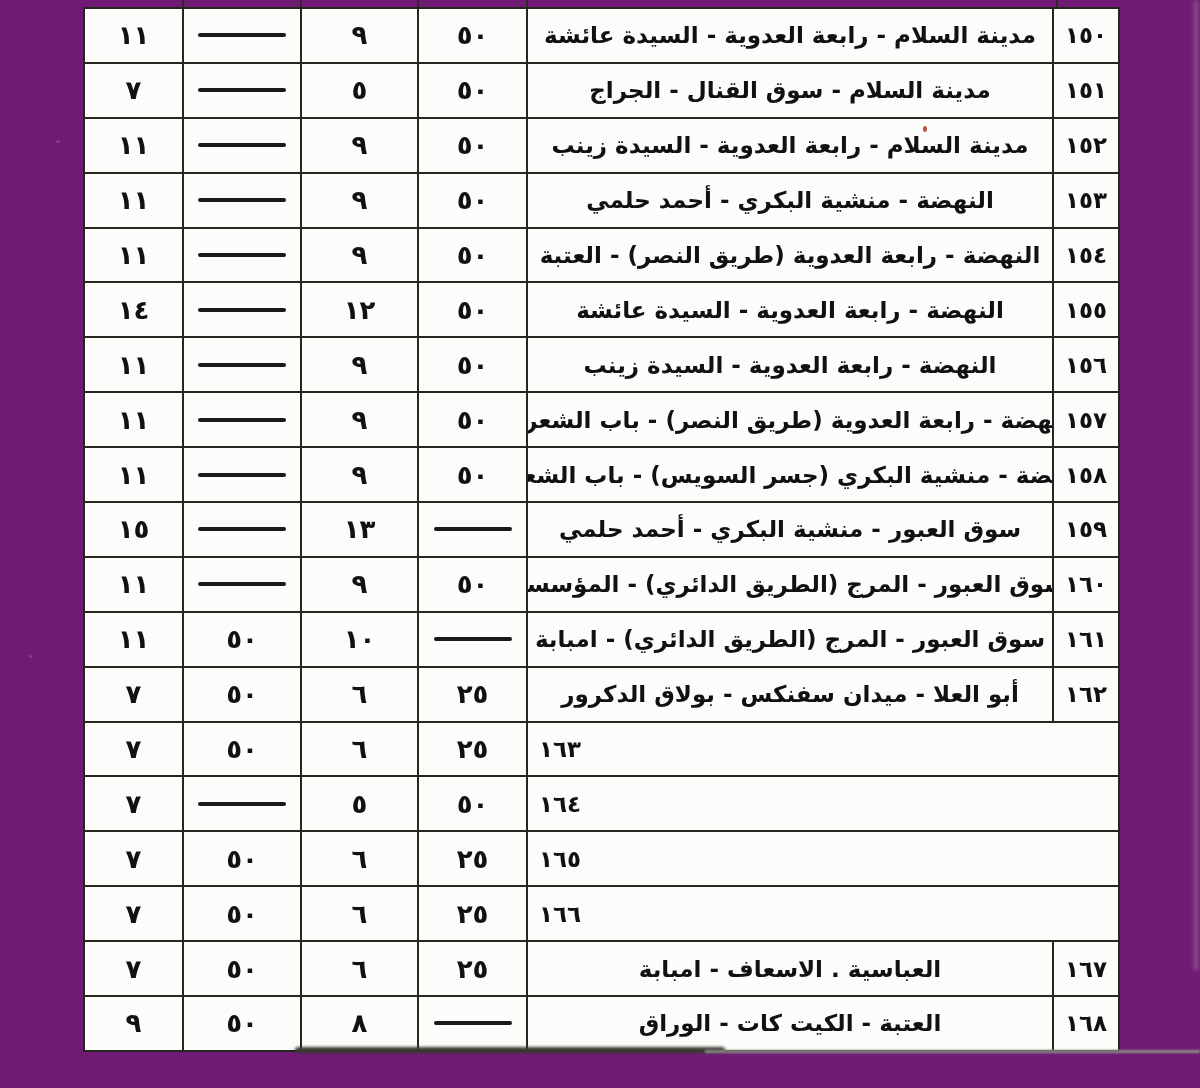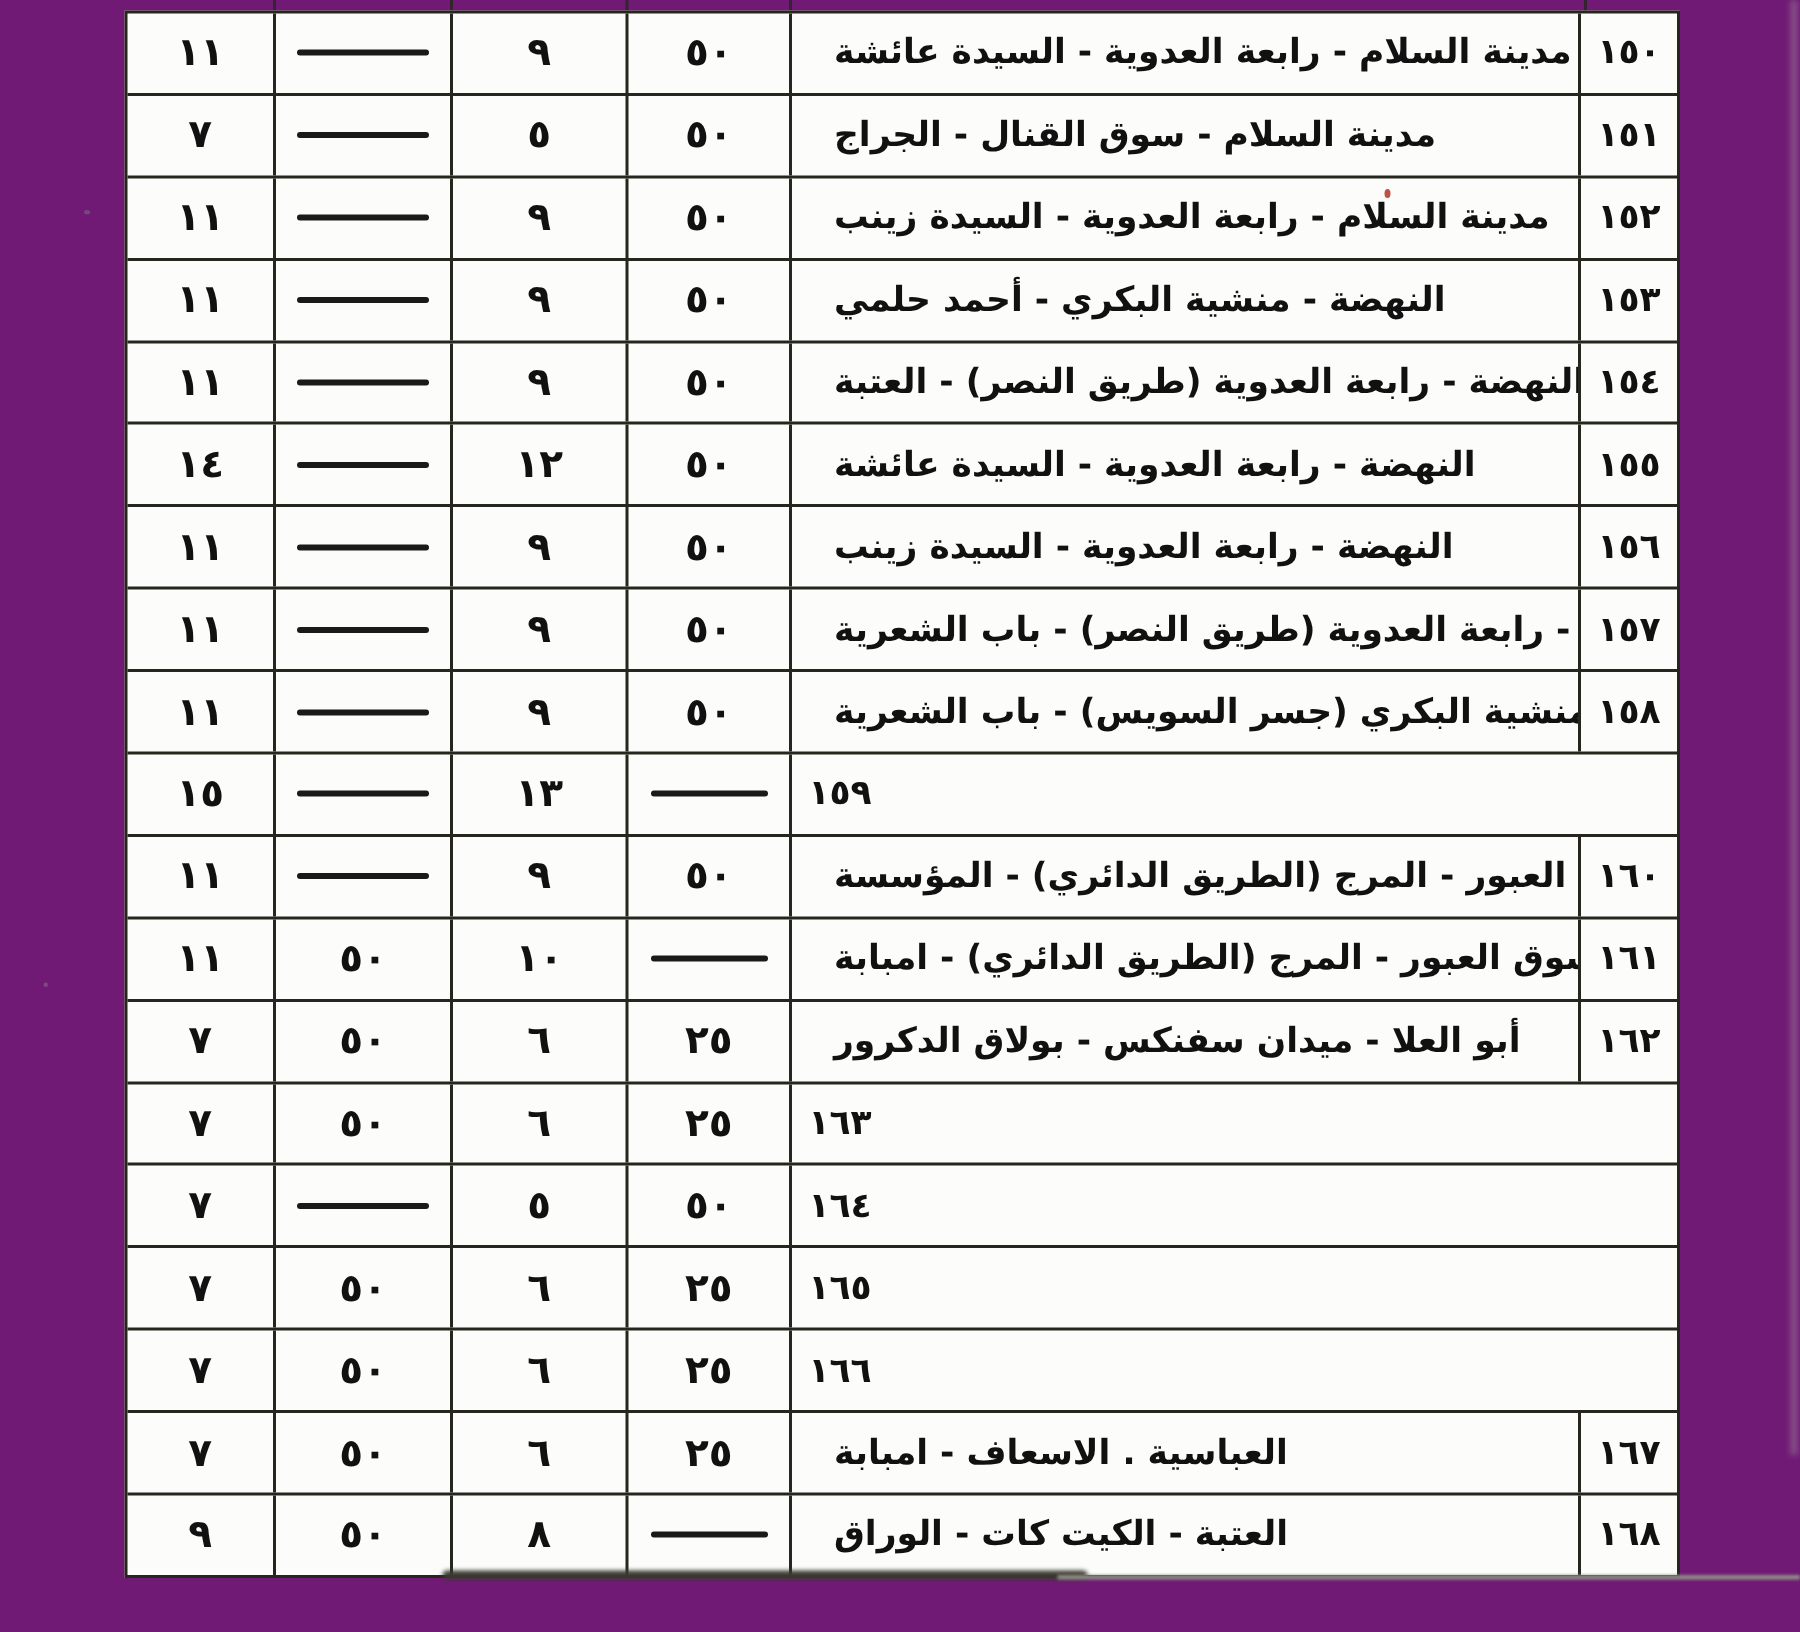--- a/index.html
+++ b/index.html
@@ -25,21 +25,21 @@
   .cell{
     border-right:2px solid #26261f;
     display:flex;align-items:center;justify-content:center;
     box-sizing:border-box;overflow:hidden;
   }
   .cell:last-child{border-right:none;}
   .c-a{width:99px;}
   .c-b{width:118px;}
   .c-c{width:117px;}
   .c-d{width:109px;}
-  .c-route{flex:1;justify-content:flex-end;padding:0 28px;direction:rtl;}
+  .c-route{flex:1;justify-content:center;padding:0 28px;direction:rtl;}
   .c-no{width:64px;}
   .num{font-size:26px;font-weight:bold;letter-spacing:1px;}
   .route-text{
     font-size:23px;font-weight:bold;
     white-space:nowrap;direction:rtl;text-align:right;
   }
   .no-text{font-size:23px;font-weight:bold;letter-spacing:1px;}
   .dash{height:4px;background:#1a1a1a;border-radius:2px;}
   .c-b .dash{width:88px;}
   .c-d .dash{width:78px;}
@@ -279,20 +279,23 @@
         </div>
     <div class="cell c-b val-cell">
           <div class="dash"></div>
         </div>
     <div class="cell c-c val-cell">
           <span class="num">١٣</span>
         </div>
     <div class="cell c-d val-cell">
           <div class="dash"></div>
         </div>
+    <div class="cell c-route">
+      <span class="route-text">سوق العبور - منشية البكري - أحمد حلمي</span>
+    </div>
     <div class="cell c-no">
       <span class="no-text">١٥٩</span>
     </div>
   </div>
 
   <div class="t-row">
     <div class="cell c-a val-cell">
           <span class="num">١١</span>
         </div>
     <div class="cell c-b val-cell">

